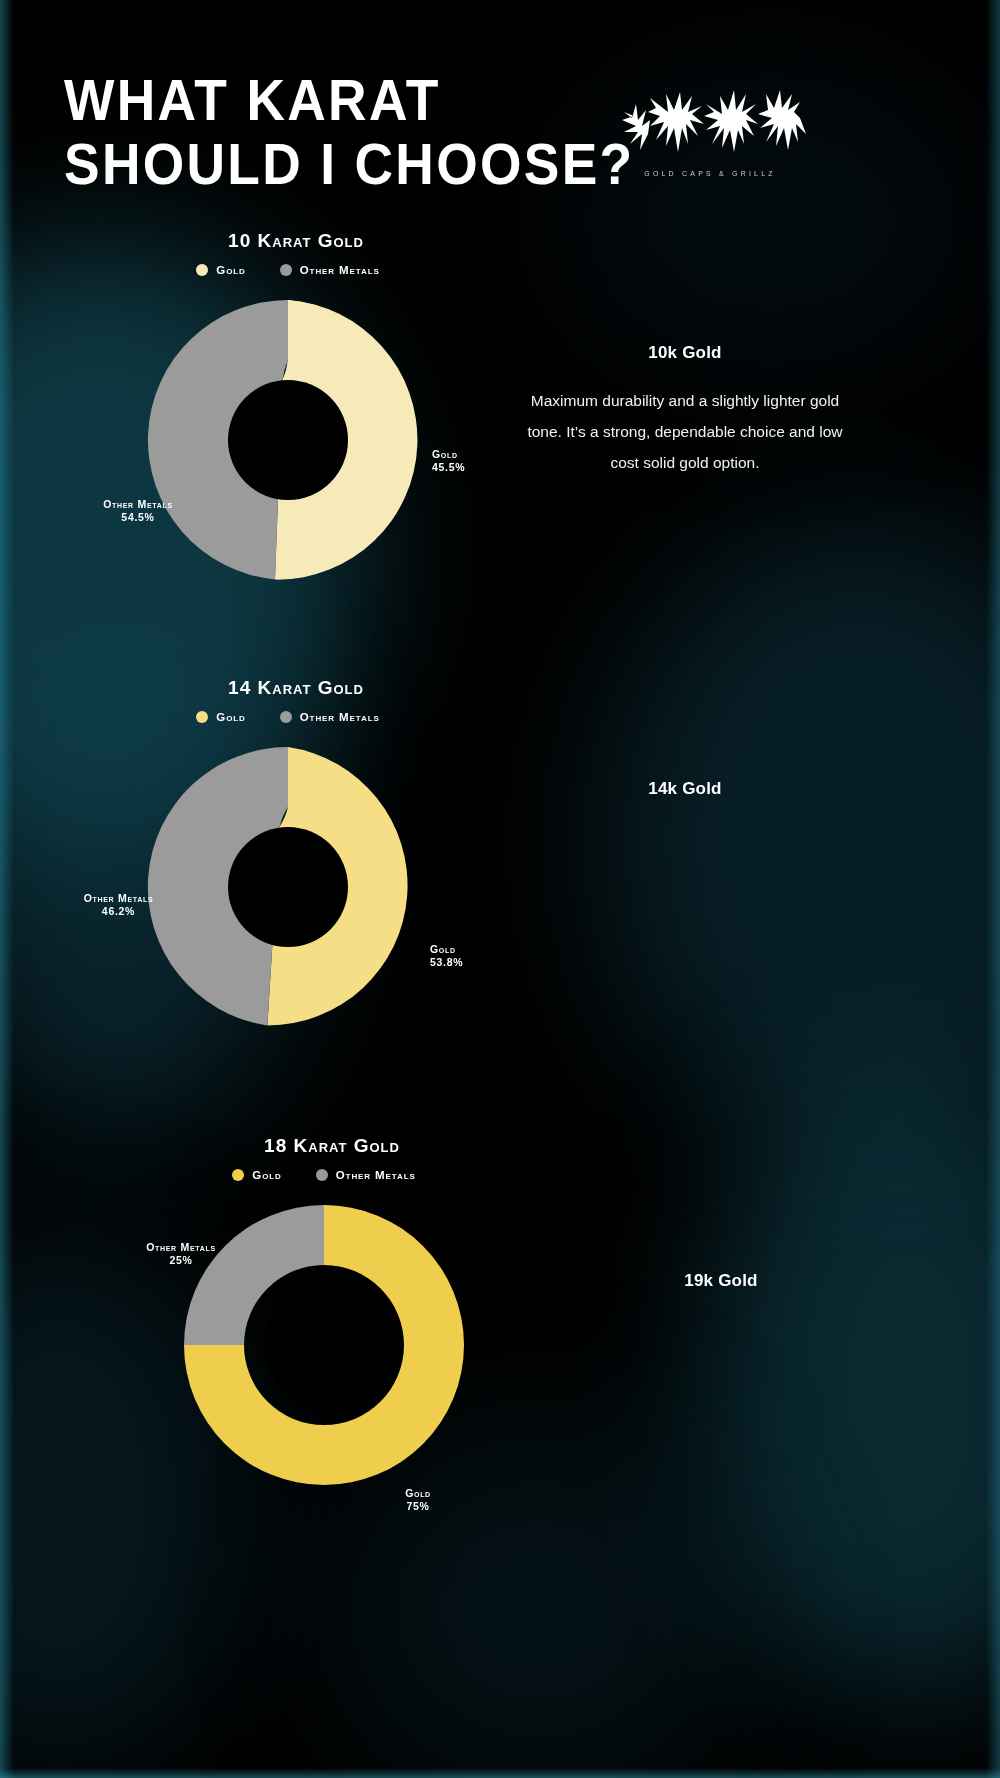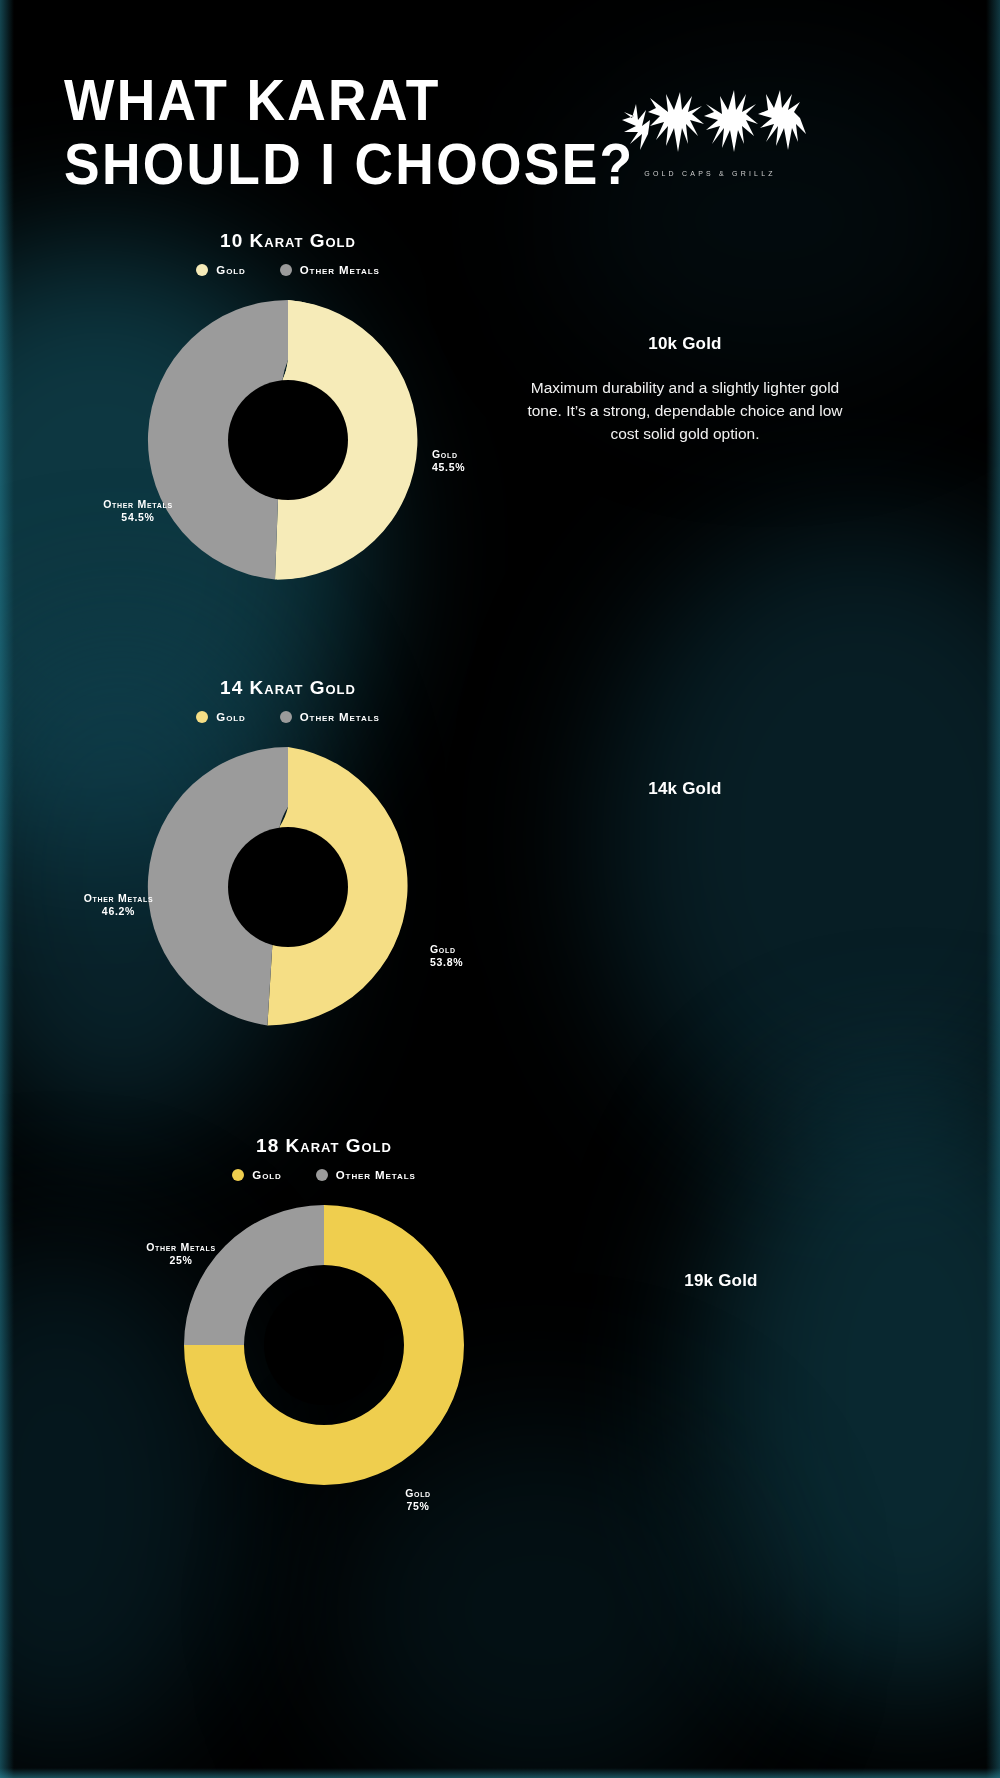--- a/index.html
+++ b/index.html
@@ -46,21 +46,21 @@
              display:flex;flex-direction:column;align-items:center;justify-content:flex-start;}
   .logo-mark{width:200px;height:86px;}
   .logo-tag{
     color:#cfcfcf;font-size:7px;letter-spacing:3.2px;
     font-family:"Liberation Sans",sans-serif;margin-top:2px;text-transform:uppercase;
   }
 
   
   .section{position:relative;height:420px;}
   .sec-title{
-    position:absolute;top:0;left:0;width:576px;text-align:center;
+    position:absolute;top:0;left:8px;width:576px;text-align:center;
     color:#fff;font-weight:bold;font-size:19px;letter-spacing:1px;
     font-family:"Liberation Sans Narrow","Liberation Sans",sans-serif;
     font-variant:small-caps;
   }
   .legend{
     position:absolute;top:34px;left:0;width:576px;
     display:flex;justify-content:center;gap:34px;align-items:center;
   }
   .legend-item{display:flex;align-items:center;gap:8px;}
   .legend-dot{width:12px;height:12px;border-radius:50%;display:block;}
@@ -77,21 +77,21 @@
     color:#fff;
     font-family:"Liberation Sans Narrow","Liberation Sans",sans-serif;
     font-size:10.5px;font-weight:bold;letter-spacing:.7px;line-height:13px;
     font-variant:small-caps;
     white-space:pre-line;
   }
 
   
   .desc{position:absolute;width:330px;left:520px;text-align:center;color:#fff;}
   .desc-h{font-size:17px;font-weight:bold;letter-spacing:.2px;margin-bottom:22px;}
-  .desc-p{font-size:15.5px;line-height:23px;font-weight:400;color:#f2f2f2;}
+  .desc-p{font-size:15.5px;line-height:31px;font-weight:400;color:#f2f2f2;}
 </style>
 </head>
 <body>
 
 <div class="bg">
   <div class="glow g1"></div>
     <div class="glow g2"></div>
     <div class="glow g3"></div>
   <div class="glow g4"></div>
     <div class="glow g5"></div>
@@ -144,21 +144,21 @@
         <path fill="#9B9B9B" d="M137.0 289.4 A140 140 0 0 1 150 10 L150 70 A80 80 0 0 0 144.5 89.7 Z"></path>
         <circle cx="150" cy="150" r="60" fill="#000"></circle>
       </svg>
     </div>
 
     <div class="callout" style="left:432px;top:218px;text-align:left;">Gold
 45.5%</div>
     <div class="callout" style="left:78px;top:268px;width:120px;text-align:center;">Other Metals
 54.5%</div>
 
-    <div class="desc" style="top:104px;">
+    <div class="desc" style="top:113px;">
       <div class="desc-h">10k Gold</div>
       <div class="desc-p">Maximum durability and a slightly lighter gold tone. It’s a strong, dependable choice and low cost solid gold option.</div>
     </div>
   </div>
 
   <div class="section" style="height:420px;margin-top:27px;">
     <div class="sec-title">14 Karat Gold</div>
 
     <div class="legend">
       <span class="legend-item">

